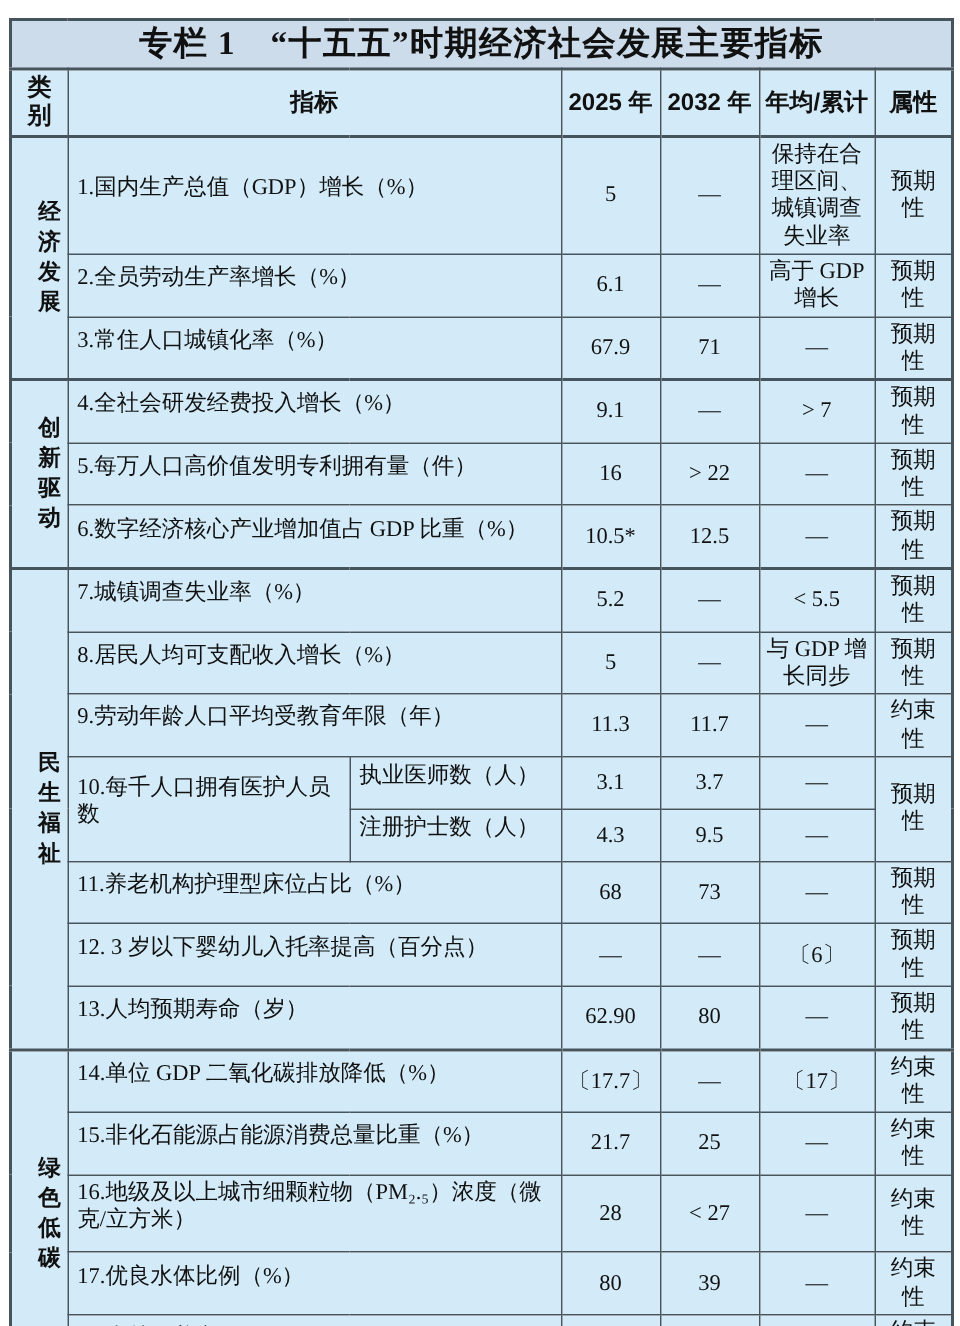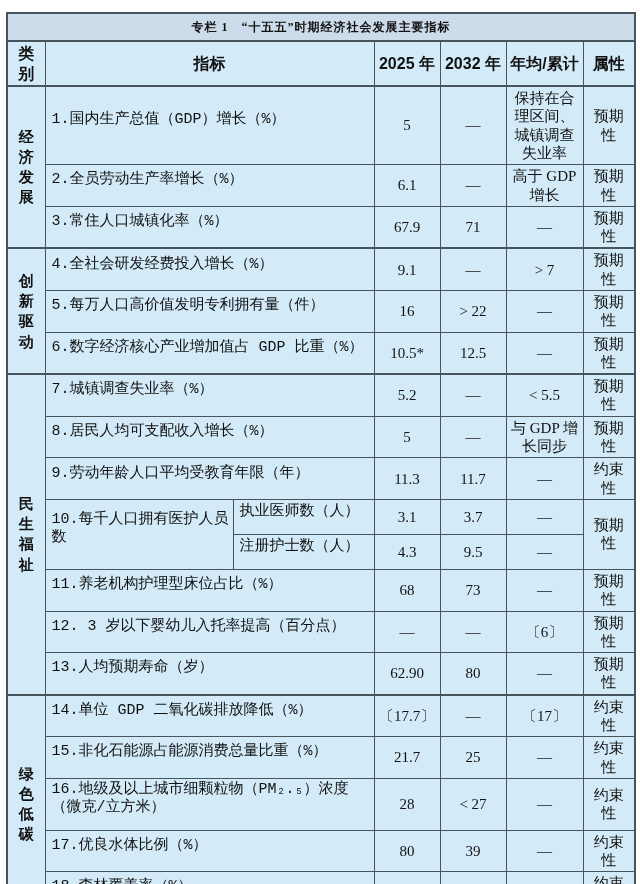--- a/index.html
+++ b/index.html
@@ -17,29 +17,30 @@
   td{
     border:1px solid var(--border);
     background:var(--body-bg);
     font-size:15px;line-height:1.22;
     padding:2px 3px;text-align:center;vertical-align:middle;
     overflow:hidden;
   }
   td.title-cell{
     background:var(--title-bg);
     border-bottom:2px solid var(--border);
-    font-weight:bold;font-size:12px;letter-spacing:1px;
+    font-weight:bold;font-size:22px;letter-spacing:1px;
   }
   tr.hdr td{font-weight:bold;font-size:16px;font-family:"Liberation Sans","DejaVu Sans",sans-serif;}
   td.cat{
     font-weight:bold;font-size:15px;padding:2px 4px;
     font-family:"Liberation Sans","DejaVu Sans",sans-serif;
     line-height:1.35;
-  }
-  td.ind{text-align:left;padding:2px 4px 12px 6px;font-family:Liberation Mono, monospace;}
+    text-align:right;
+  }
+  td.ind{text-align:left;padding:2px 4px 12px 6px;}
   tr.gs td{border-top:2px solid var(--border);}
 </style>
 </head>
 <body style="--title-bg: #ccdcea; --body-bg: #d3ebf8; --border: #46545e;">
 
 <table class="main">
   <colgroup>
     <col style="width:38px">
       <col style="width:188px">
       <col style="width:141px">

